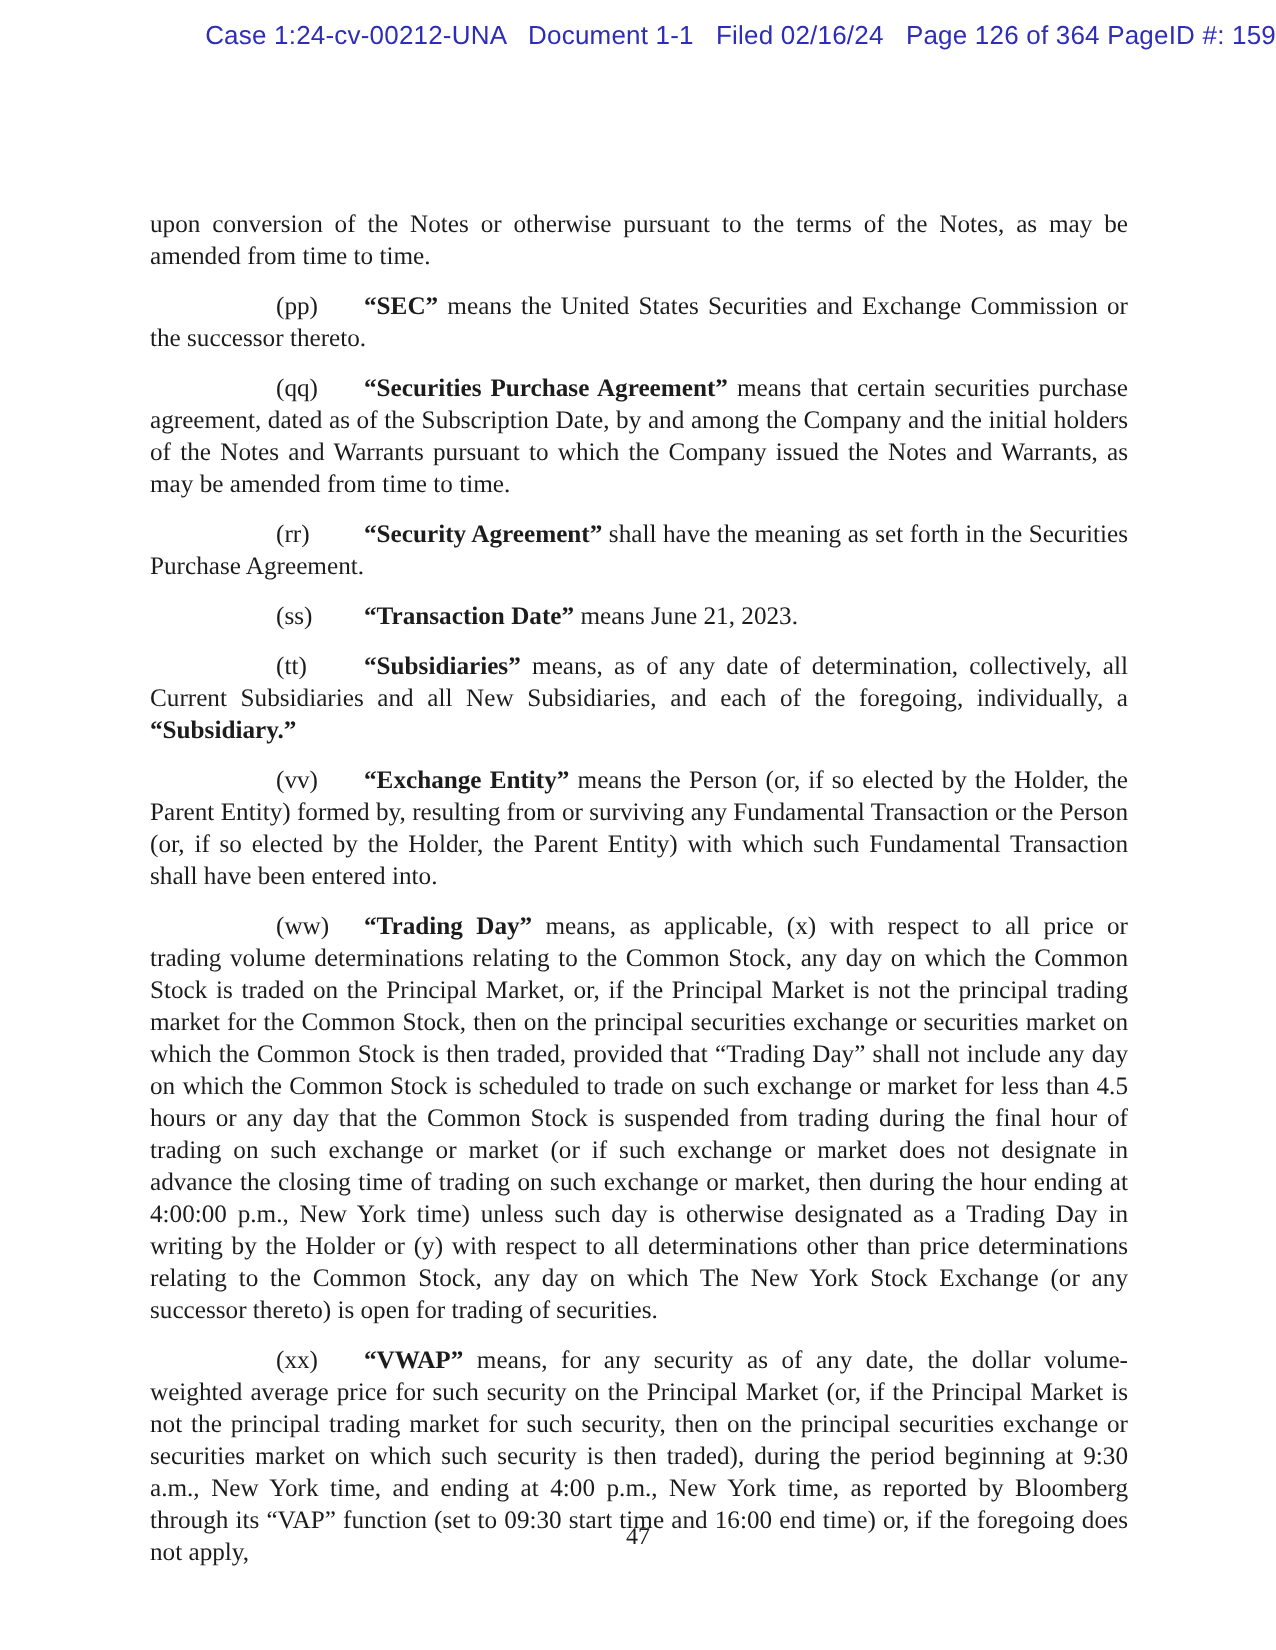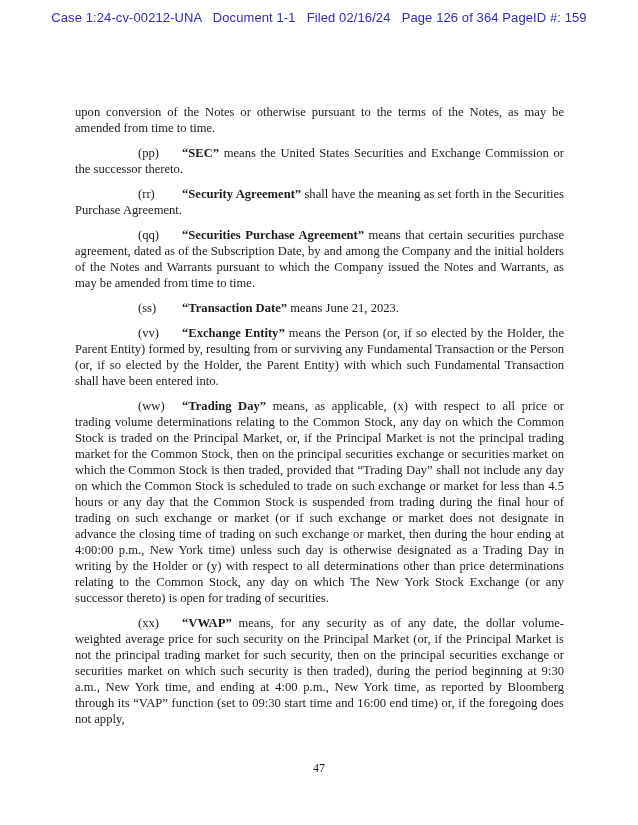--- a/index.html
+++ b/index.html
@@ -16,21 +16,21 @@
     background: var(--paper);
     overflow: hidden;
     font-family: "Liberation Serif", serif;
     color: var(--ink);
   }
   .stamp {
     position: absolute;
     top: 10px;
     left: 0;
     width: 100%;
-    text-align: center;
+    text-align: right;
     font-family: "Liberation Sans", sans-serif;
     font-size: 13px;
     color: var(--stamp-blue);
     white-space: pre;
     letter-spacing: 0.1px;
   }
   .content {
     position: absolute;
     top: 76px;
     left: 75px;
@@ -60,22 +60,23 @@
 </style>
 </head>
 <body>
 
 <div class="page">
   <div class="stamp">Case 1:24-cv-00212-UNA   Document 1-1   Filed 02/16/24   Page 126 of 364 PageID #: 159</div>
 
   <div class="content" id="content">
       <p class="plain"><span>upon conversion of the Notes or otherwise pursuant to the terms of the Notes, as may be amended from time to time.</span></p>
       <p class="def"><span class="marker">(pp)</span><span class="term">“SEC”</span><span> means the United States Securities and Exchange Commission or the successor thereto.</span></p>
+      <p class="def"><span class="marker">(qq)</span><span class="term">“Securities Purchase Agreement”</span><span> means that certain securities purchase agreement, dated as of the Subscription Date, by and among the Company and the initial holders of the Notes and Warrants pursuant to which the Company issued the Notes and Warrants, as may be amended from time to time.</span></p>
       <p class="def"><span class="marker">(rr)</span><span class="term">“Security Agreement”</span><span> shall have the meaning as set forth in the Securities Purchase Agreement.</span></p>
-      <p class="def"><span class="marker">(qq)</span><span class="term">“Securities Purchase Agreement”</span><span> means that certain securities purchase agreement, dated as of the Subscription Date, by and among the Company and the initial holders of the Notes and Warrants pursuant to which the Company issued the Notes and Warrants, as may be amended from time to time.</span></p>
       <p class="def"><span class="marker">(ss)</span><span class="term">“Transaction Date”</span><span> means June 21, 2023.</span></p>
+      <p class="def"><span class="marker">(tt)</span><span class="term">“Subsidiaries”</span><span> means, as of any date of determination, collectively, all Current Subsidiaries and all New Subsidiaries, and each of the foregoing, individually, a </span><span class="term">“Subsidiary.”</span></p>
       <p class="def"><span class="marker">(vv)</span><span class="term">“Exchange Entity”</span><span> means the Person (or, if so elected by the Holder, the Parent Entity) formed by, resulting from or surviving any Fundamental Transaction or the Person (or, if so elected by the Holder, the Parent Entity) with which such Fundamental Transaction shall have been entered into.</span></p>
       <p class="def"><span class="marker">(ww)</span><span class="term">“Trading Day”</span><span> means, as applicable, (x) with respect to all price or trading volume determinations relating to the Common Stock, any day on which the Common Stock is traded on the Principal Market, or, if the Principal Market is not the principal trading market for the Common Stock, then on the principal securities exchange or securities market on which the Common Stock is then traded, provided that “Trading Day” shall not include any day on which the Common Stock is scheduled to trade on such exchange or market for less than 4.5 hours or any day that the Common Stock is suspended from trading during the final hour of trading on such exchange or market (or if such exchange or market does not designate in advance the closing time of trading on such exchange or market, then during the hour ending at 4:00:00 p.m., New York time) unless such day is otherwise designated as a Trading Day in writing by the Holder or (y) with respect to all determinations other than price determinations relating to the Common Stock, any day on which The New York Stock Exchange (or any successor thereto) is open for trading of securities.</span></p>
       <p class="def"><span class="marker">(xx)</span><span class="term">“VWAP”</span><span> means, for any security as of any date, the dollar volume-weighted average price for such security on the Principal Market (or, if the Principal Market is not the principal trading market for such security, then on the principal securities exchange or securities market on which such security is then traded), during the period beginning at 9:30 a.m., New York time, and ending at 4:00 p.m., New York time, as reported by Bloomberg through its “VAP” function (set to 09:30 start time and 16:00 end time) or, if the foregoing does not apply,</span></p>
     </div>
 
   <div class="footer">47</div>
 </div>
 
 </body></html>

